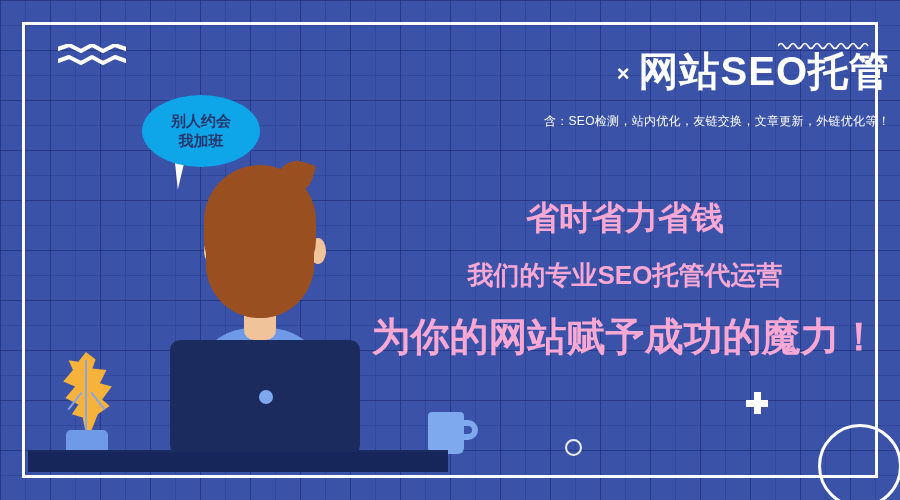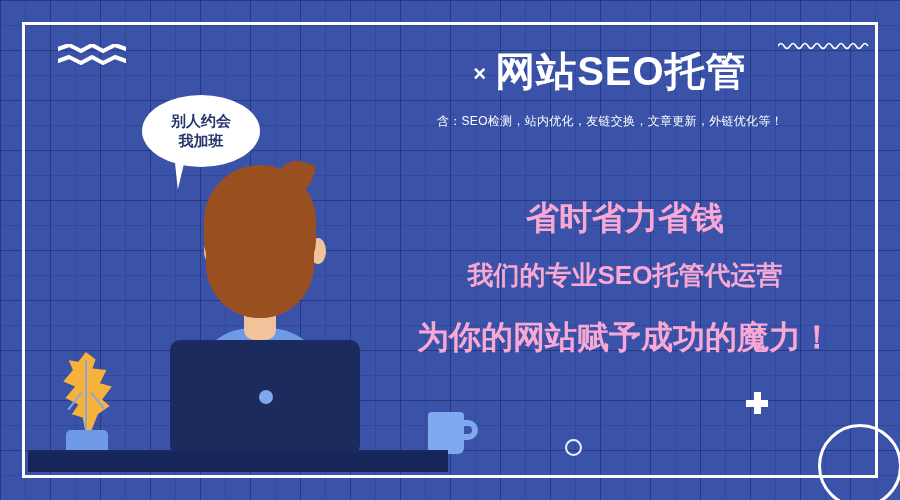--- a/index.html
+++ b/index.html
@@ -50,45 +50,45 @@
     left:746px;top:392px;width:22px;height:22px;
   }
   .plus::before,.plus::after{
     content:"";position:absolute;background:#ffffff;
   }
   .plus::before{left:7.5px;top:0;width:7px;height:22px;}
   .plus::after{left:0;top:7.5px;width:22px;height:7px;}
 
   
   .head{
-    position:absolute;left:330px;top:46px;width:560px;text-align:center;
+    position:absolute;left:330px;top:46px;width:560px;text-align:right;
   }
   .title{
     color:#ffffff;font-size:40px;line-height:50px;font-weight:bold;
     letter-spacing:1px;white-space:nowrap;
   }
   .title .x-mark{font-size:22px;vertical-align:4px;margin-right:8px;font-weight:bold;}
   .subtitle{
     color:#ffffff;font-size:12px;line-height:24px;margin-top:10px;
     white-space:nowrap;letter-spacing:.3px;
   }
   
   .slogan{
     position:absolute;left:360px;top:192px;width:530px;text-align:center;
     color:#f9a8d4;font-weight:bold;
   }
   .slogan .ln{white-space:nowrap;}
   .ln1{font-size:33px;line-height:52px;}
   .ln2{font-size:26px;line-height:62px;}
-  .ln3{font-size:32px;line-height:62px;}
+  .ln3{font-size:39px;line-height:62px;}
 
   
   .bubble{
     position:absolute;left:142px;top:95px;width:118px;height:72px;
-    background:#ffffff;border-radius:50%;
+    background:#0ea5e9;border-radius:50%;
     display:flex;flex-direction:column;align-items:center;justify-content:center;
     color:#27356b;font-size:15px;line-height:20px;font-weight:bold;
     white-space:nowrap;
   }
   .bubble-tail{
     position:absolute;left:176px;top:155px;width:0;height:0;
     border-left:12px solid #ffffff;
     border-bottom:34px solid transparent;
     transform:rotate(-6deg);
   }

